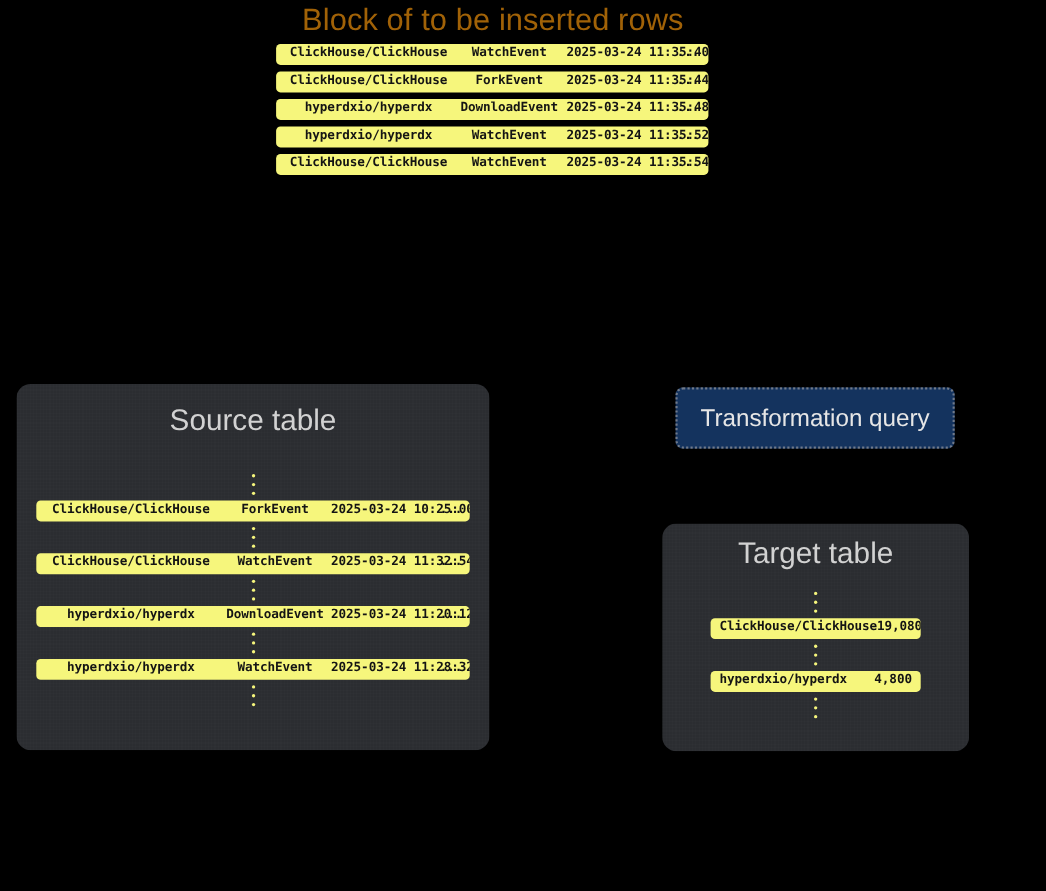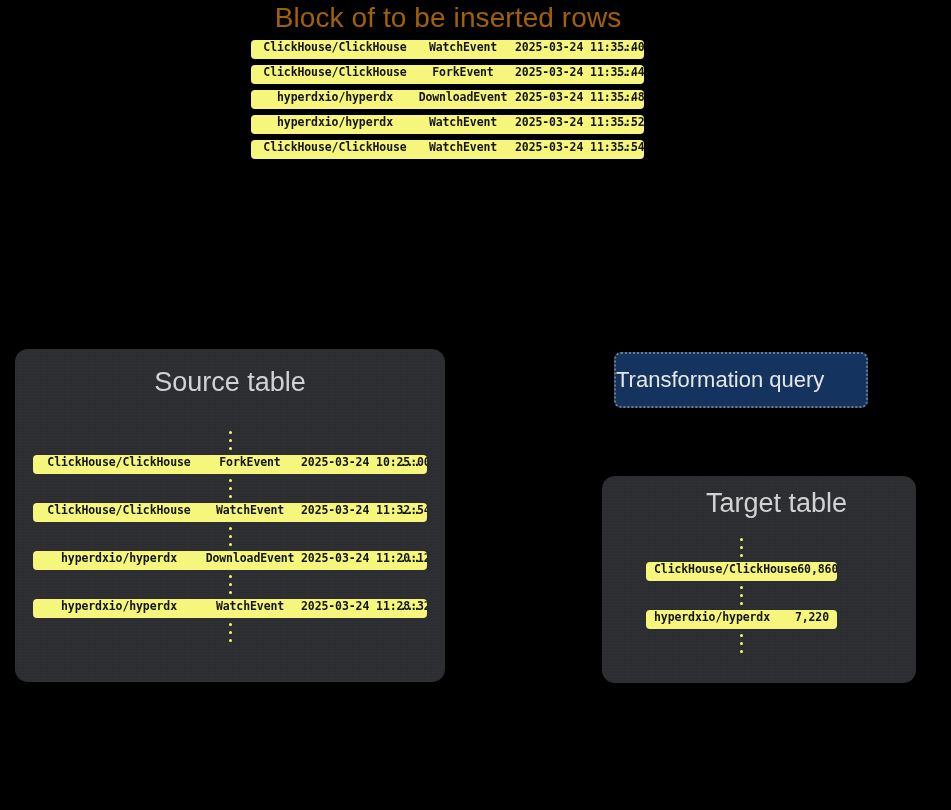--- a/index.html
+++ b/index.html
@@ -107,21 +107,20 @@
     width: 430px;
     height: 333px;
   }
   #source-panel .panel-title { margin-top: 18px; }
 
   #target-panel {
     left: 602px;
     top: 476px;
     width: 279px;
     height: 207px;
-    padding-left: 35px;
   }
   #target-panel .panel-title { margin-top: 12px; }
 
   
   #source-rows {
     position: absolute;
     left: 18px;
     top: 77px;
     width: 394px;
   }
@@ -174,20 +173,21 @@
     left: 614px;
     top: 352px;
     width: 254px;
     height: 56px;
     box-sizing: border-box;
     background: #14335e;
     border: 2px dotted #6f7a8c;
     border-radius: 7px;
     display: flex;
     align-items: center;
+    justify-content: center;
     color: #e6e6e6;
     font-family: "Liberation Sans", sans-serif;
     font-size: 22px;
     font-weight: 400;
     white-space: nowrap;
   }
 </style>
 </head>
 <body>
 
@@ -305,32 +305,32 @@
     <div id="target-rows">
 
       <div class="dots gap-dots">
         <span class="dot"></span>
         <span class="dot"></span>
         <span class="dot"></span>
       </div>
 
       <div class="row">
         <span class="c-repo">ClickHouse/ClickHouse</span>
-        <span class="c-count">60,860</span>
+        <span class="c-count">19,080</span>
       </div>
 
       <div class="dots gap-dots">
         <span class="dot"></span>
         <span class="dot"></span>
         <span class="dot"></span>
       </div>
 
       <div class="row">
         <span class="c-repo">hyperdxio/hyperdx</span>
-        <span class="c-count">7,220</span>
+        <span class="c-count">4,800</span>
       </div>
 
       <div class="dots gap-dots">
         <span class="dot"></span>
         <span class="dot"></span>
         <span class="dot"></span>
       </div>
 
     </div>
   </div>

